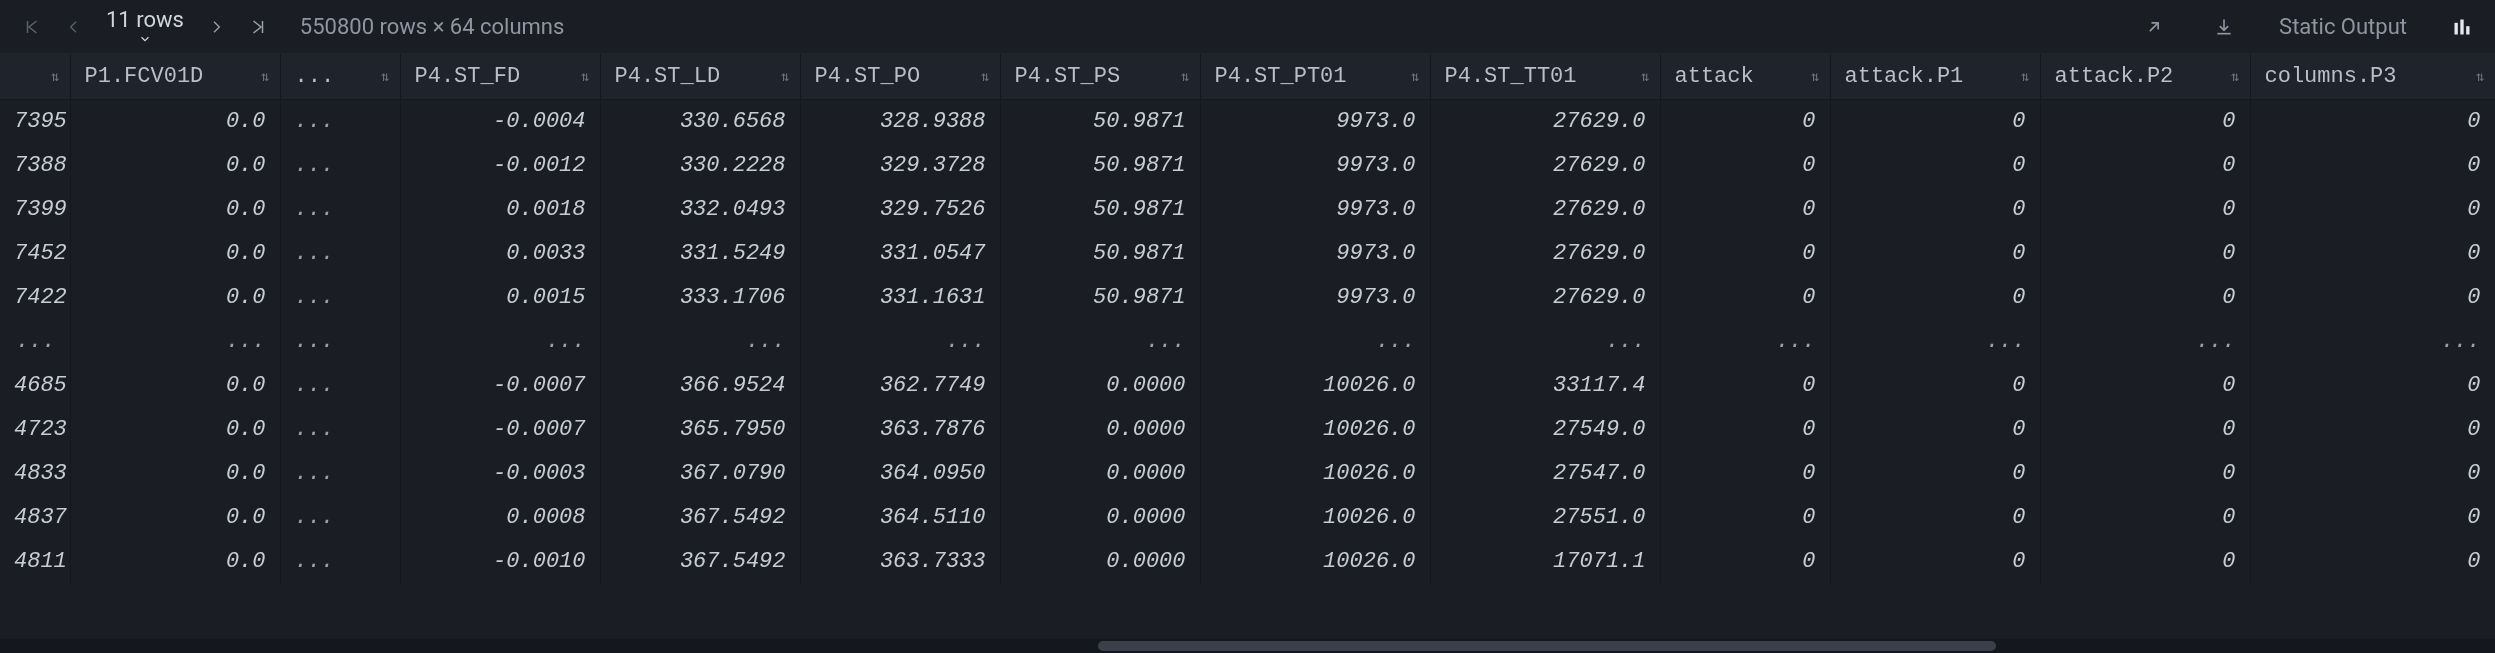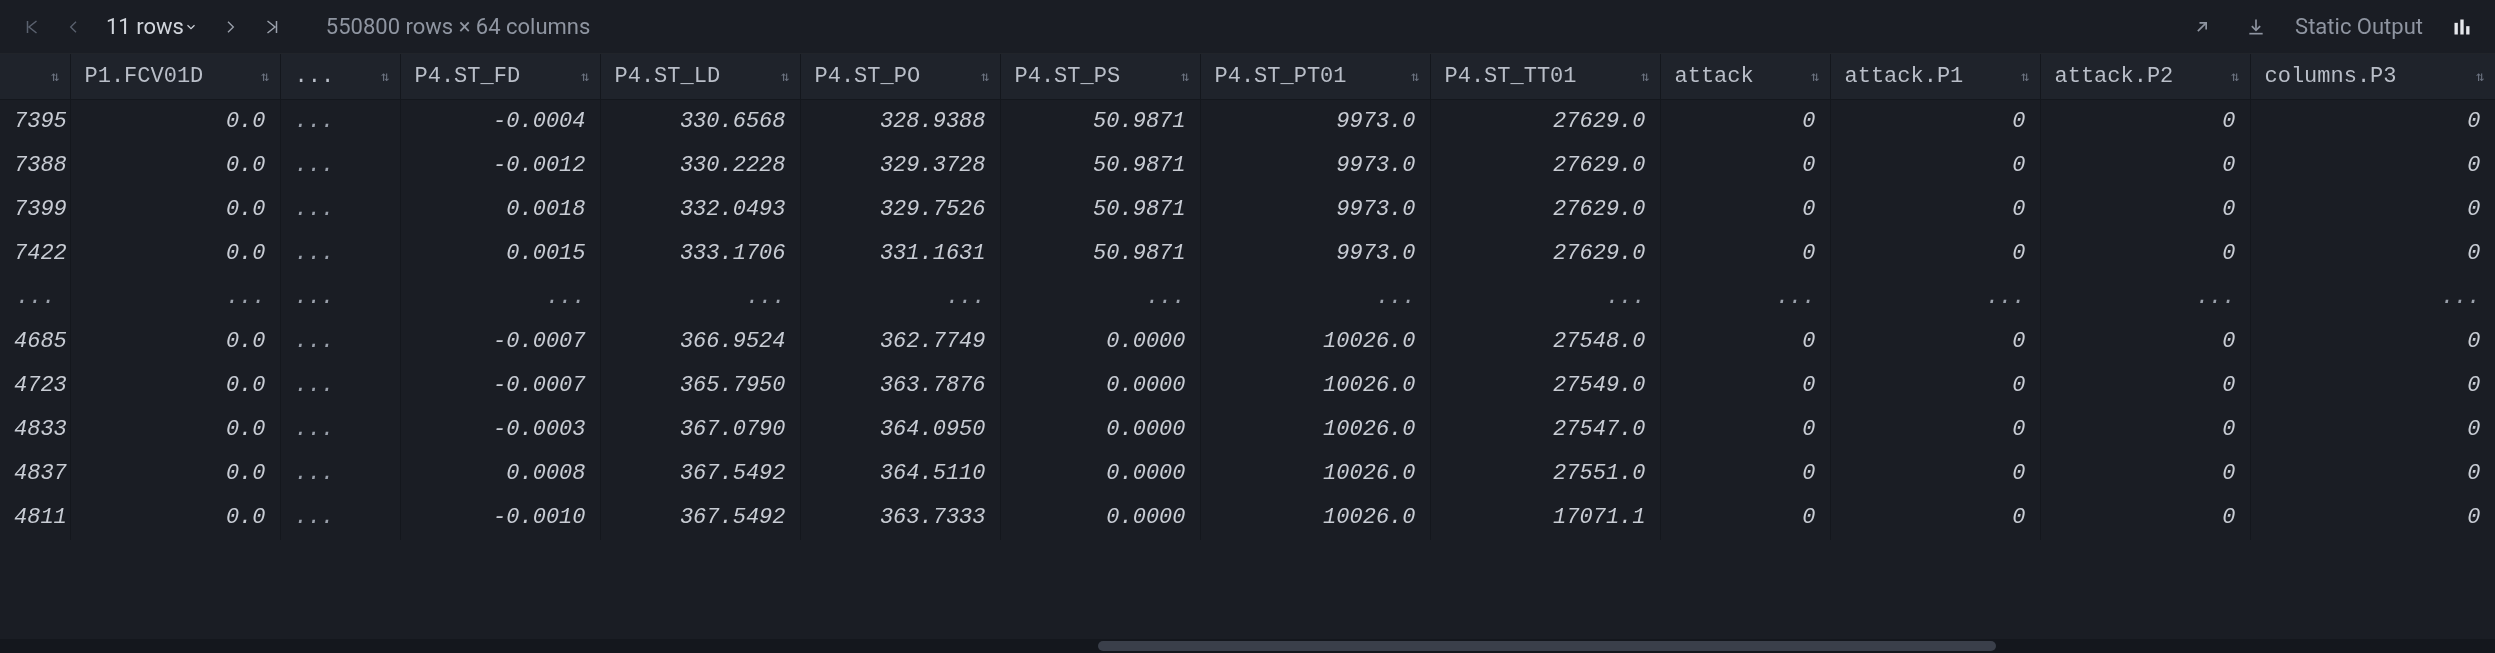--- a/index.html
+++ b/index.html
@@ -14,30 +14,30 @@
   }
   .toolbar {
     height: 54px;
     display: flex;
     align-items: center;
     padding: 0 18px;
     gap: 18px;
     border-bottom: 1px solid rgba(255,255,255,0.03);
   }
   .tb-left { display: flex; align-items: center; gap: 14px; }
-  .tb-right { margin-left: auto; display: flex; align-items: center; gap: 24px; }
+  .tb-right { margin-left: auto; display: flex; align-items: center; gap: 40px; }
   .nav-btn {
     width: 28px; height: 28px;
     display: inline-flex; align-items: center; justify-content: center;
     color: #9ba1ac; cursor: pointer;
   }
   .nav-btn.dim { color: #5a616e; }
   .rows-dd {
     display: inline-flex; align-items: center; 
-    color: #d1d5dc; cursor: pointer; padding: 0 4px;
+    color: #d1d5dc; cursor: pointer; padding: 0 4px; flex-direction: column;
   }
   .dim-text { color: #8f95a1; }
   .static-output { color: #8f95a1; cursor: pointer; }
   .icon-btn { width: 30px; height: 30px; display:inline-flex; align-items:center; justify-content:center; cursor:pointer; color:#8f95a1; }
   .icon-btn.accent { color:#e6e8ec; }
   svg { display:block; }
 
   .table-wrap {
     position: relative;
     width: 100%;
@@ -144,21 +144,21 @@
       <svg width="16" height="16" viewBox="0 0 24 24" fill="none" stroke="currentColor" stroke-width="2">
           <polyline points="9 4 17 12 9 20"></polyline>
         </svg>
     </span>
     <span class="nav-btn">
       <svg width="18" height="18" viewBox="0 0 24 24" fill="none" stroke="currentColor" stroke-width="2">
           <polyline points="6 4 16 12 6 20"></polyline>
           <line x1="18" y1="4" x2="18" y2="20"></line>
         </svg>
     </span>
-    <span class="dim-text" style="margin-left:26px">550800 rows × 64 columns</span>
+    <span class="dim-text" style="margin-left:14px">550800 rows × 64 columns</span>
   </div>
   <div class="tb-right">
     <span class="icon-btn">
       <svg width="20" height="20" viewBox="0 0 24 24" fill="none" stroke="currentColor" stroke-width="2">
           <line x1="7" y1="17" x2="17" y2="7"></line>
           <polyline points="9 7 17 7 17 15"></polyline>
         </svg>
     </span>
     <span class="icon-btn">
       <svg width="20" height="20" viewBox="0 0 24 24" fill="none" stroke="currentColor" stroke-width="2">
@@ -252,20 +252,35 @@
           <td>329.7526</td>
           <td>50.9871</td>
           <td>9973.0</td>
           <td>27629.0</td>
           <td>0</td>
           <td>0</td>
           <td>0</td>
           <td>0</td>
         </tr>
         <tr>
+          <td class="col-first">7452</td>
+          <td>0.0</td>
+          <td class="col-ellipsis">...</td>
+          <td>0.0033</td>
+          <td>331.5249</td>
+          <td>331.0547</td>
+          <td>50.9871</td>
+          <td>9973.0</td>
+          <td>27629.0</td>
+          <td>0</td>
+          <td>0</td>
+          <td>0</td>
+          <td>0</td>
+        </tr>
+        <tr>
           <td class="col-first">7422</td>
           <td>0.0</td>
           <td class="col-ellipsis">...</td>
           <td>0.0015</td>
           <td>333.1706</td>
           <td>331.1631</td>
           <td>50.9871</td>
           <td>9973.0</td>
           <td>27629.0</td>
           <td>0</td>
@@ -290,21 +305,21 @@
         </tr>
         <tr>
           <td class="col-first">4685</td>
           <td>0.0</td>
           <td class="col-ellipsis">...</td>
           <td>-0.0007</td>
           <td>366.9524</td>
           <td>362.7749</td>
           <td>0.0000</td>
           <td>10026.0</td>
-          <td>27548.0</td>
+          <td>33117.4</td>
           <td>0</td>
           <td>0</td>
           <td>0</td>
           <td>0</td>
         </tr>
         <tr>
           <td class="col-first">4723</td>
           <td>0.0</td>
           <td class="col-ellipsis">...</td>
           <td>-0.0007</td>

